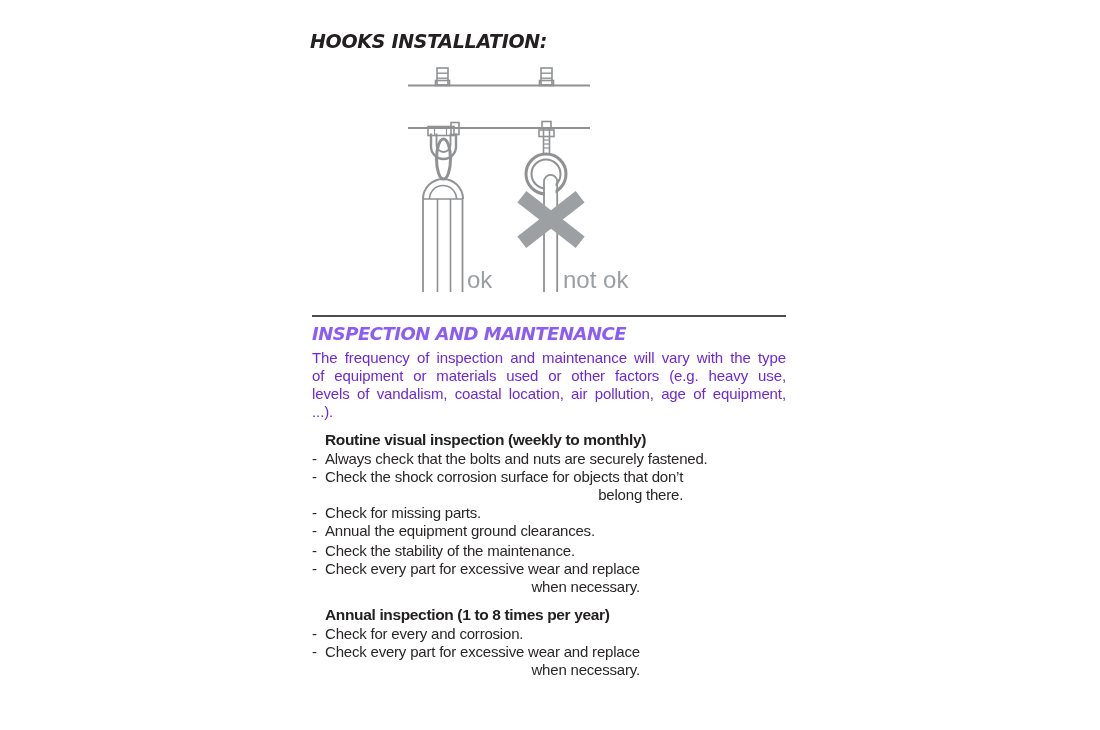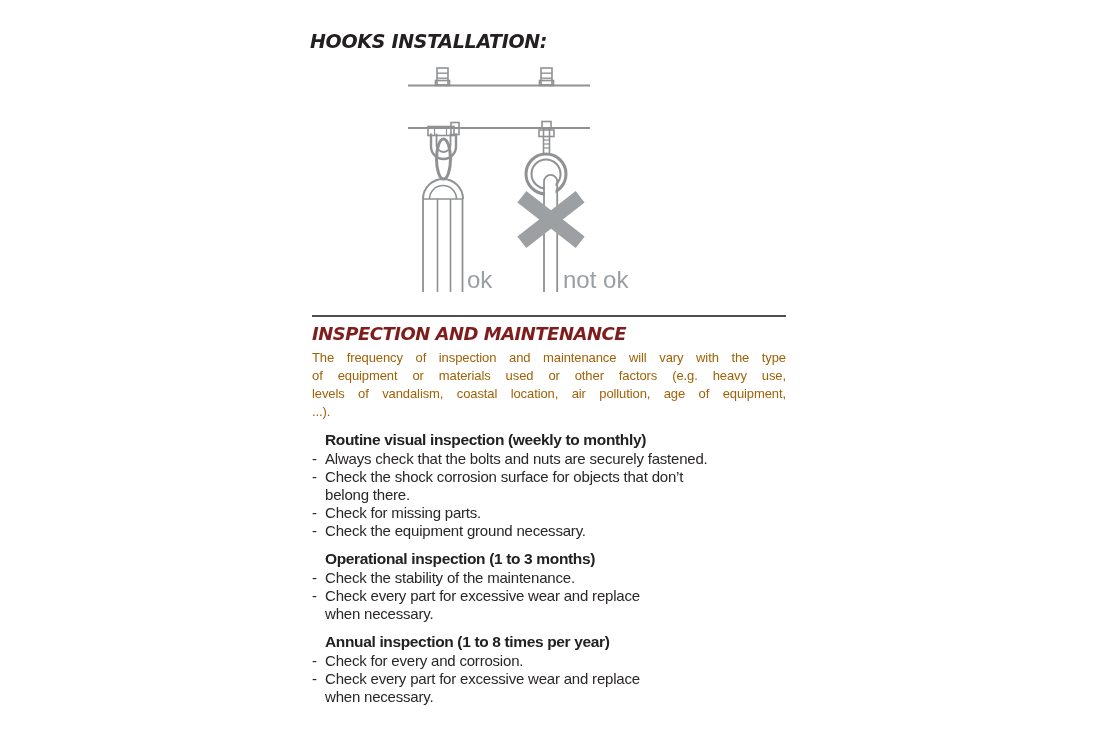--- a/index.html
+++ b/index.html
@@ -19,39 +19,39 @@
 
   .diagram{position:absolute;left:388px;top:58px;}
 
   .column{position:absolute;left:312px;top:315px;width:474px;}
   .divider{height:0;border-top:2.5px solid #4d4d4d;}
 
   .h2{
     margin:6px 0 0 0;
     font-family:"DejaVu Sans",sans-serif;
     font-weight:bold;font-style:italic;
-    font-size:18px;letter-spacing:-0.5px;color:#7f1d1d;
+    font-size:18px;letter-spacing:-0.5px;color:#8b5cf6;
     line-height:22px;white-space:nowrap;
   }
   .intro{
     margin:4px 0 0 0;
-    font-size:13px;line-height:18px;letter-spacing:-0.1px;
+    font-size:15px;line-height:18px;letter-spacing:-0.1px;
     white-space:pre-line;
     text-align:justify;text-align-last:justify;
-    color:#a16207;
+    color:#6d28d9;
   }
   .h3{
     margin:10px 0 0 13px;
     font-weight:bold;font-size:15.5px;letter-spacing:-0.35px;
     line-height:17px;color:#232021;white-space:nowrap;
   }
   .list{margin-top:2px;}
   .li{display:flex;align-items:flex-start;font-size:15px;line-height:18px;letter-spacing:-0.2px;color:#2a2627;}
   .li .dash{width:13px;flex:0 0 13px;}
-  .li .li-text{white-space:pre-line;}
+  .li .li-text{white-space:pre-line;text-align:right;}
 </style>
 </head>
 <body>
 
 <div class="page">
 
   <div class="doc-title">HOOKS INSTALLATION:</div>
 
   <svg class="diagram" width="272" height="250" viewBox="388 58 272 250" fill="none" stroke="#8f9193" stroke-width="1.8">
 
@@ -142,25 +142,24 @@
         <span class="dash">-</span>
         <span class="li-text">Check the shock corrosion surface for objects that don’t
 belong there.</span>
       </div>
       <div class="li">
         <span class="dash">-</span>
         <span class="li-text">Check for missing parts.</span>
       </div>
       <div class="li">
         <span class="dash">-</span>
-        <span class="li-text">Check the equipment ground necessary.</span>
+        <span class="li-text">Annual the equipment ground clearances.</span>
       </div>
     </div>
 
-    <div class="h3">Operational inspection (1 to 3 months)</div>
     <div class="list">
       <div class="li">
         <span class="dash">-</span>
         <span class="li-text">Check the stability of the maintenance.</span>
       </div>
       <div class="li">
         <span class="dash">-</span>
         <span class="li-text">Check every part for excessive wear and replace
 when necessary.</span>
       </div>

